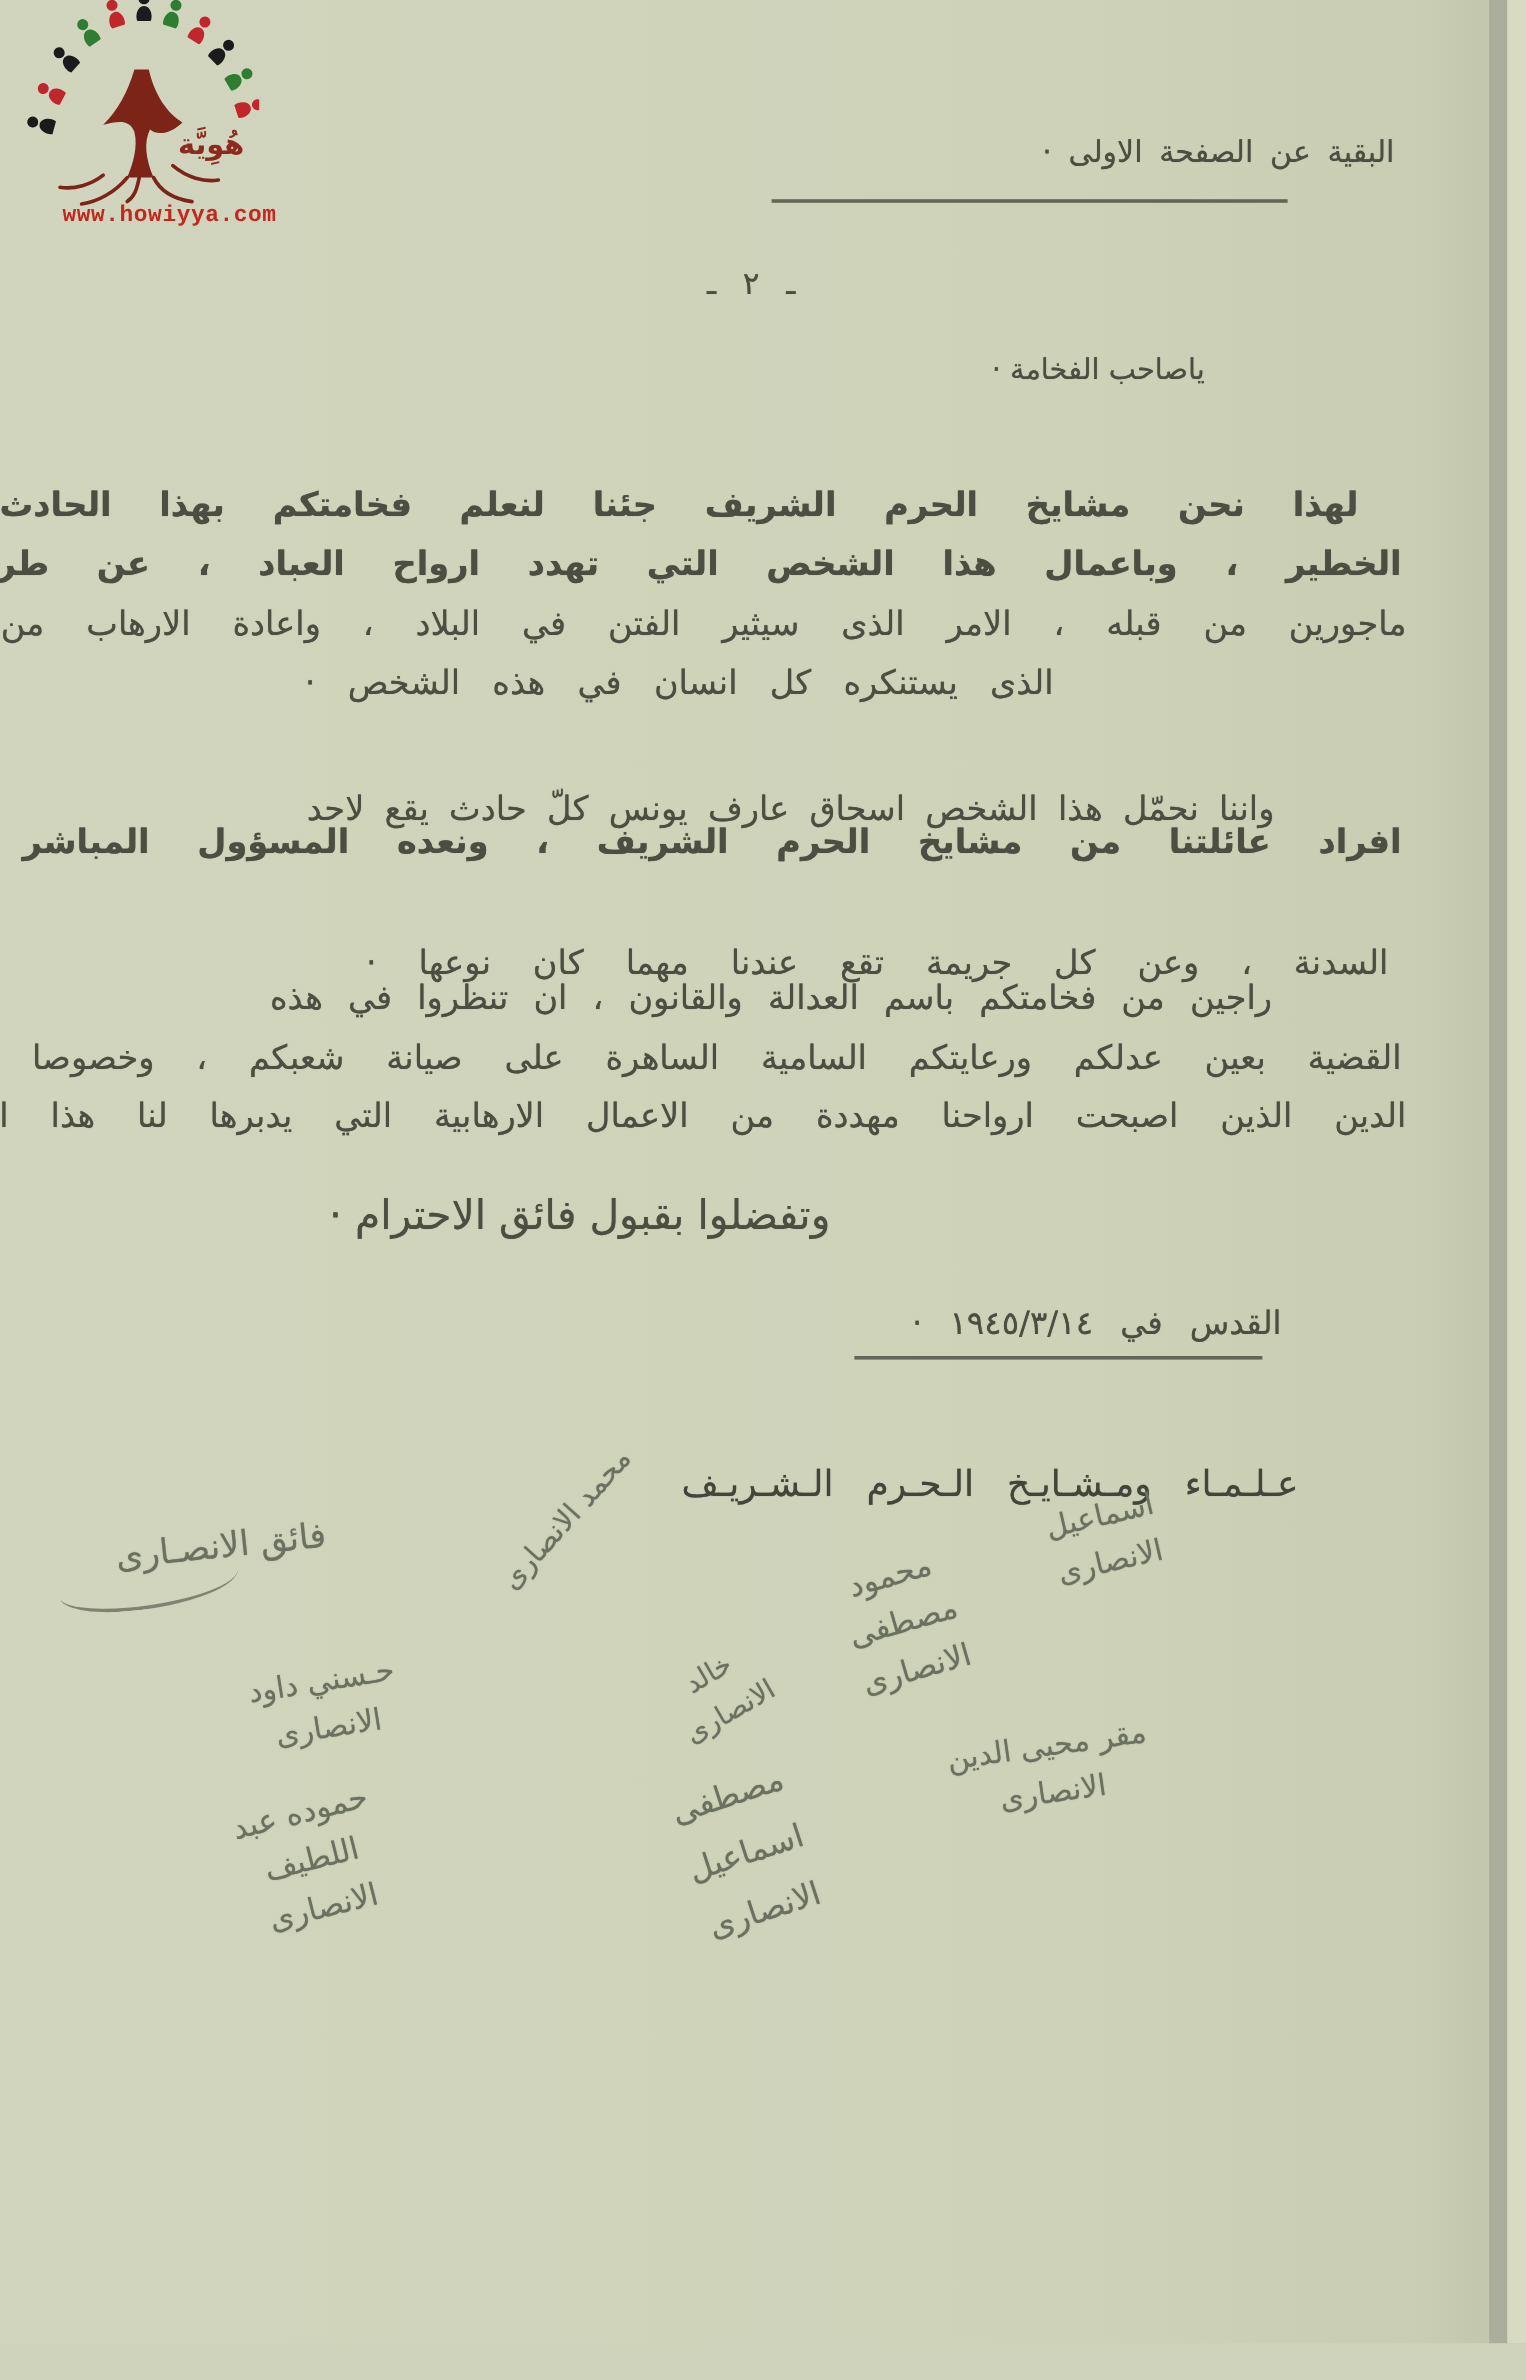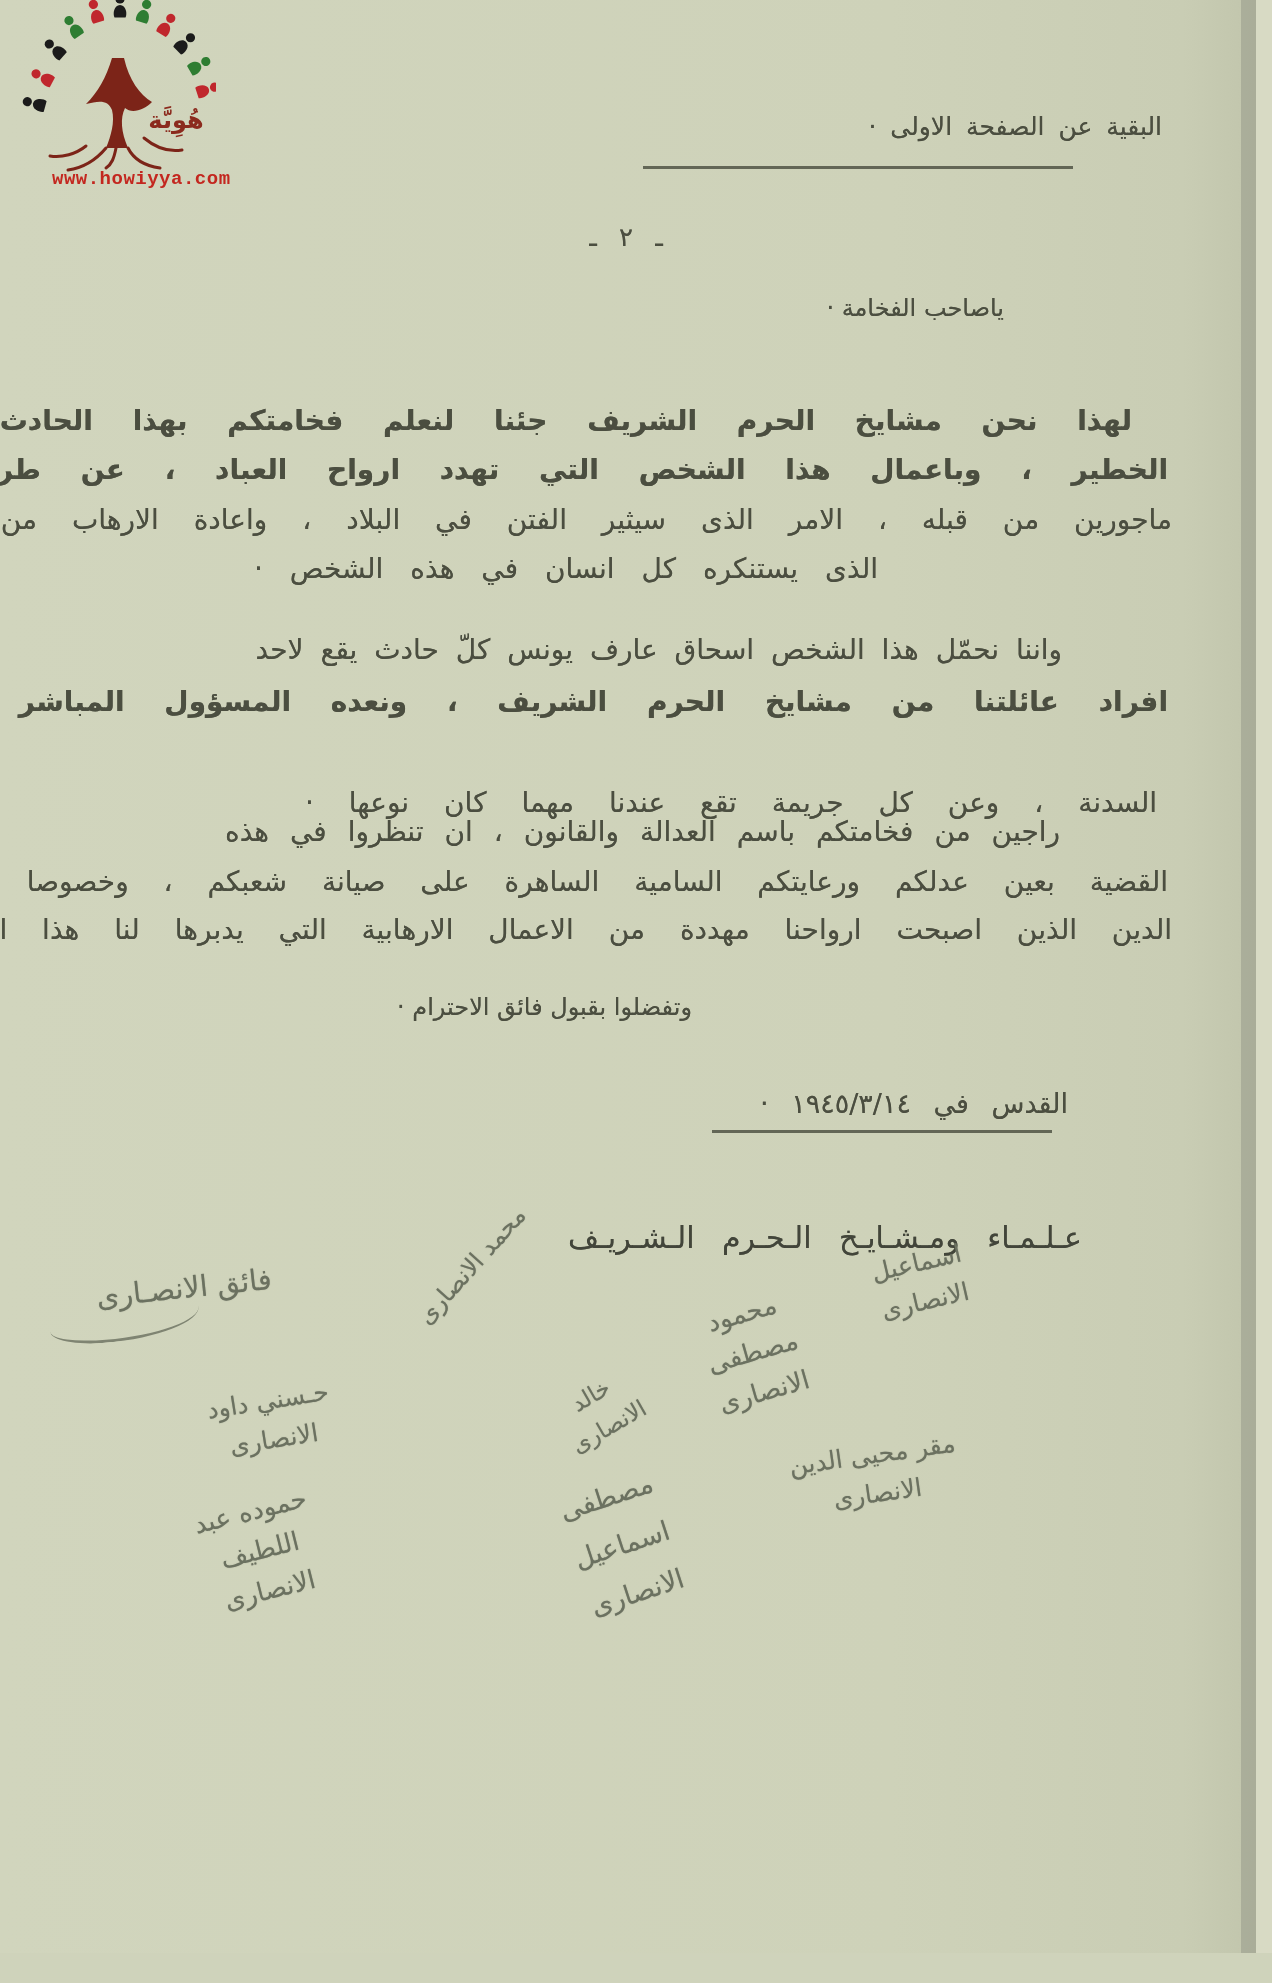--- a/index.html
+++ b/index.html
@@ -19,30 +19,30 @@
 
   .header-note{right:110px;top:112px;font-size:25px;word-spacing:6px;}
   .header-rule{right:199px;top:166px;width:430px;}
   .page-number{left:556px;top:222px;width:140px;text-align:center;font-size:26px;word-spacing:14px;}
   .salutation{right:268px;top:294px;font-size:24px;}
 
   .p1l1{right:140px;top:403px;}
   .p1l2{right:104px;top:452px;}
   .p1l3{right:100px;top:502px;}
   .p1l4{right:394px;top:551px;}
-  .p2l1{right:210px;top:632px;text-align:center;}
+  .p2l1{right:210px;top:656px;text-align:center;}
   .p2l2{right:104px;top:684px;}
   .p2l3{right:115px;top:737px;margin-top:48px;}
   .p3l1{right:212px;top:814px;text-align:center;}
   .p3l2{right:104px;top:864px;}
   .p3l3{right:100px;top:912px;}
   .ws8{word-spacing:8px;}.ws12{word-spacing:12px;}
   .ws18{word-spacing:18px;}.ws26{word-spacing:26px;}.ws30{word-spacing:30px;font-weight:bold;}
 
-  .closing{right:580px;top:993px;font-size:24px;text-align:right;}
+  .closing{right:580px;top:993px;font-size:34px;text-align:right;}
   .dateline{right:204px;top:1088px;font-size:27px;word-spacing:14px;}
   .date-rule{right:220px;top:1130px;width:340px;}
   .signatories{right:190px;top:1186px;font-size:30px;word-spacing:18px;letter-spacing:1px;color:#42453a;margin-top:34px;}
 
   
   .sig{position:absolute;direction:rtl;white-space:pre-line;color:#6b7160;
        text-shadow:0 0 1px rgba(107,113,96,.55);line-height:1.55;}
   .sig1{left:856px;top:1244px;width:130px;text-align:center;font-size:25px;transform:rotate(-13deg);}
   .sig2{left:668px;top:1292px;width:170px;text-align:center;font-size:26px;transform:rotate(-16deg);}
   .sig3{left:388px;top:1252px;width:160px;font-size:24px;transform:rotate(-48deg);}

